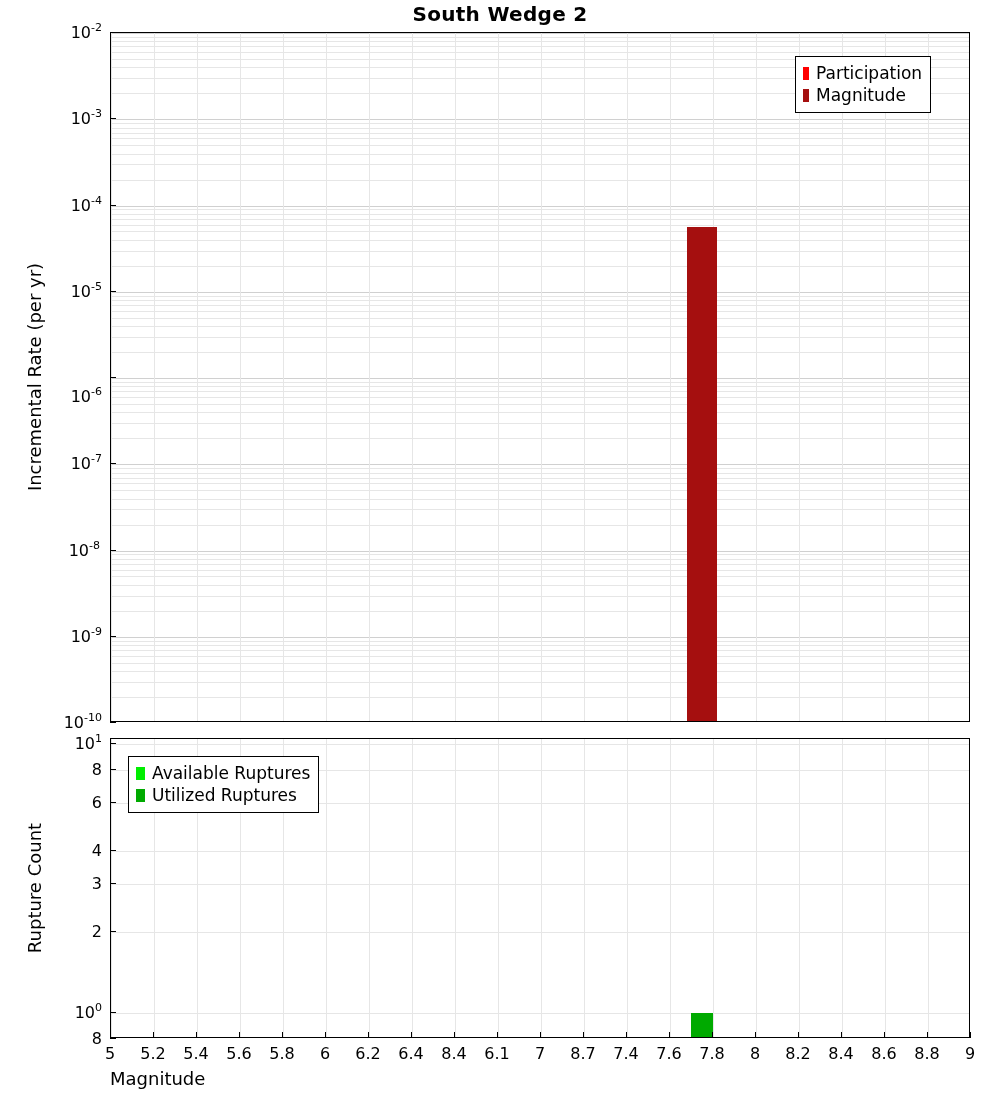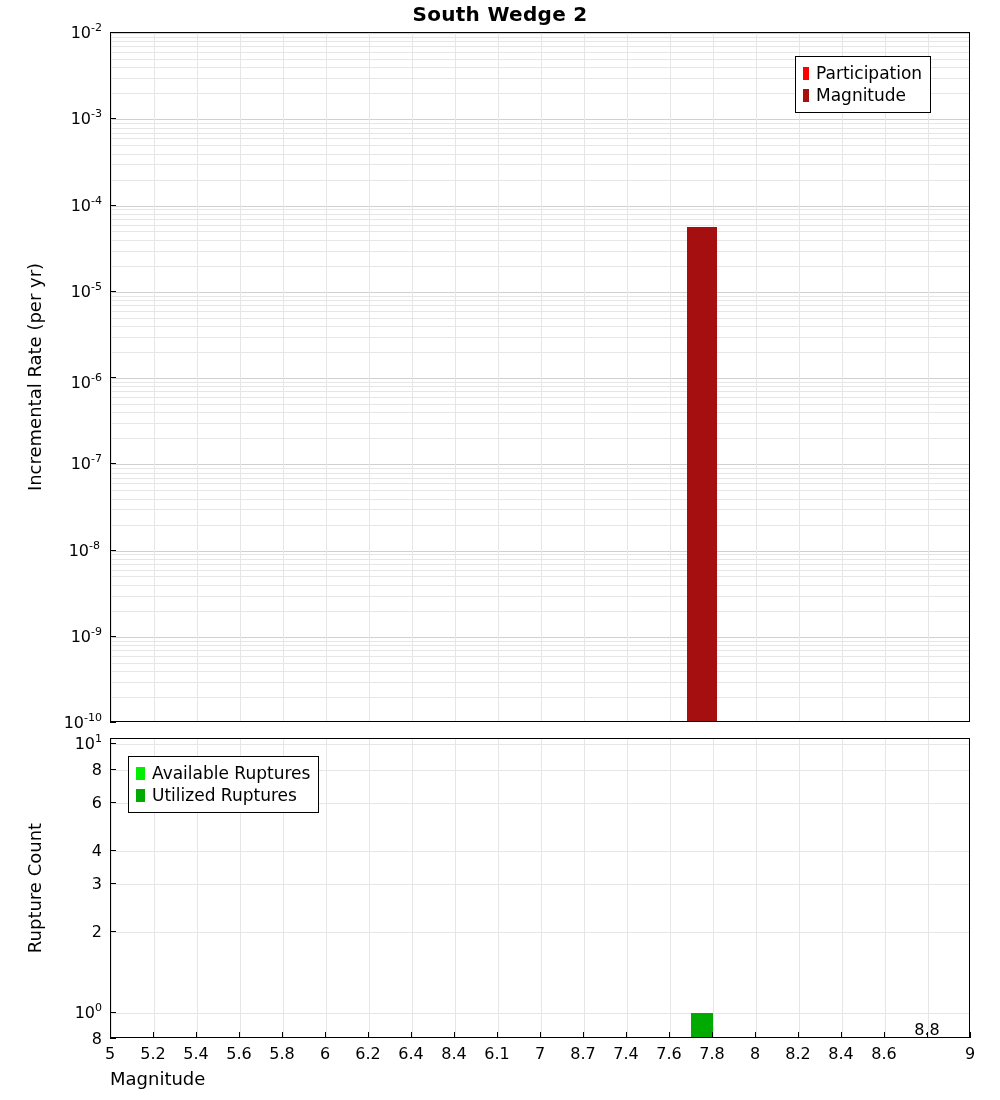--- a/index.html
+++ b/index.html
@@ -276,21 +276,21 @@
       <div class="tick-mark-y" style="left: 110px; top: 463px;"></div>
       <div class="tick-mark-y" style="left: 110px; top: 550px;"></div>
       <div class="tick-mark-y" style="left: 110px; top: 636px;"></div>
       <div class="tick-mark-y" style="left: 110px; top: 722px;"></div>
     </div>
   <div id="top-ylabels">
       <div class="ytick-label" style="width: 100px; left: 2px; top: 32px;">10<sup>-2</sup></div>
       <div class="ytick-label" style="width: 100px; left: 2px; top: 118px;">10<sup>-3</sup></div>
       <div class="ytick-label" style="width: 100px; left: 2px; top: 205px;">10<sup>-4</sup></div>
       <div class="ytick-label" style="width: 100px; left: 2px; top: 291px;">10<sup>-5</sup></div>
-      <div class="ytick-label" style="width: 100px; left: 2px; top: 382px;">10<sup>-6</sup></div>
+      <div class="ytick-label" style="width: 100px; left: 2px; top: 396px;">10<sup>-6</sup></div>
       <div class="ytick-label" style="width: 100px; left: 2px; top: 463px;">10<sup>-7</sup></div>
       <div class="ytick-label" style="width: 100px; left: 0; top: 550px;">10<sup>-8</sup></div>
       <div class="ytick-label" style="width: 100px; left: 2px; top: 636px;">10<sup>-9</sup></div>
       <div class="ytick-label" style="width: 100px; left: 2px; top: 722px;">10<sup>-10</sup></div>
     </div>
 
   <div class="ylabel" id="ylabel-top" style="left: 24px; top: 377px; transform: rotate(-90deg) translate(-50%, 0px);">Incremental Rate (per yr)</div>
 
   <div class="legend" id="legend-top">
     <div class="legend-row">
@@ -408,18 +408,18 @@
       <div class="xtick-label" style="left: 497px; top: 1044px;">6.1</div>
       <div class="xtick-label" style="left: 540px; top: 1044px;">7</div>
       <div class="xtick-label" style="left: 583px; top: 1044px;">8.7</div>
       <div class="xtick-label" style="left: 626px; top: 1044px;">7.4</div>
       <div class="xtick-label" style="left: 669px; top: 1044px;">7.6</div>
       <div class="xtick-label" style="left: 712px; top: 1044px;">7.8</div>
       <div class="xtick-label" style="left: 755px; top: 1044px;">8</div>
       <div class="xtick-label" style="left: 798px; top: 1044px;">8.2</div>
       <div class="xtick-label" style="left: 841px; top: 1044px;">8.4</div>
       <div class="xtick-label" style="left: 884px; top: 1044px;">8.6</div>
-      <div class="xtick-label" style="left: 927px; top: 1020px;">8.8</div>
+      <div class="xtick-label" style="left: 927px; top: 1044px;">8.8</div>
       <div class="xtick-label" style="left: 970px; top: 1044px;">9</div>
     </div>
   <div class="xlabel" id="xlabel" style="top:1068px">Magnitude</div>
 
 </div>
 
 </body></html>

